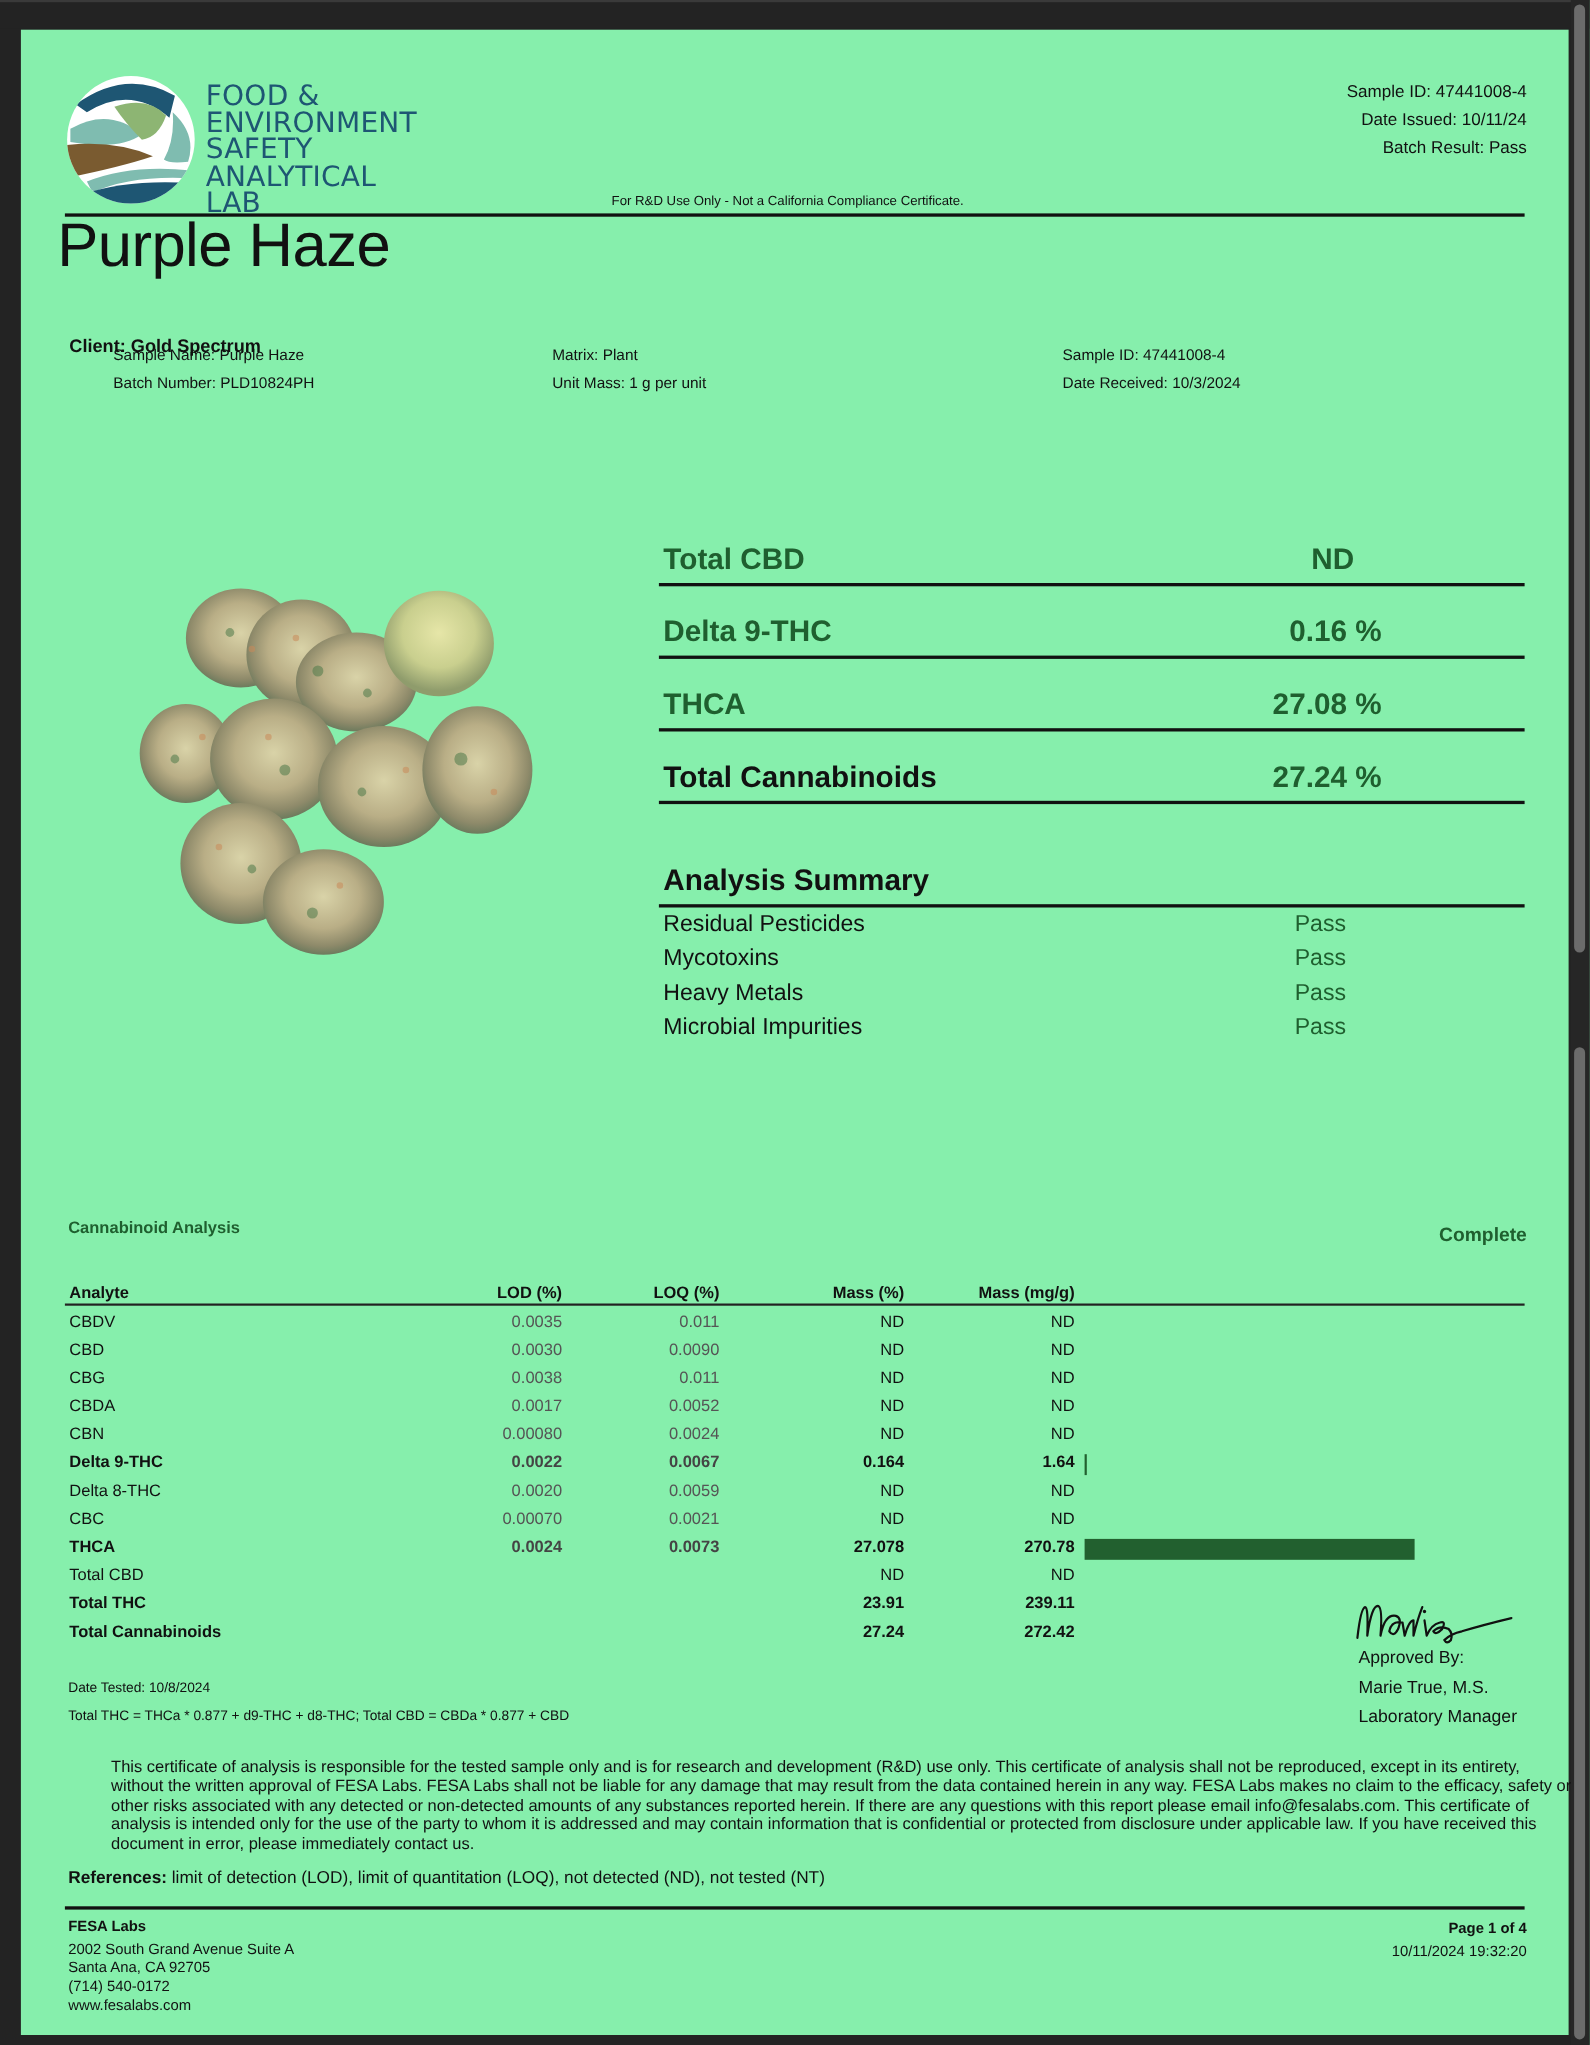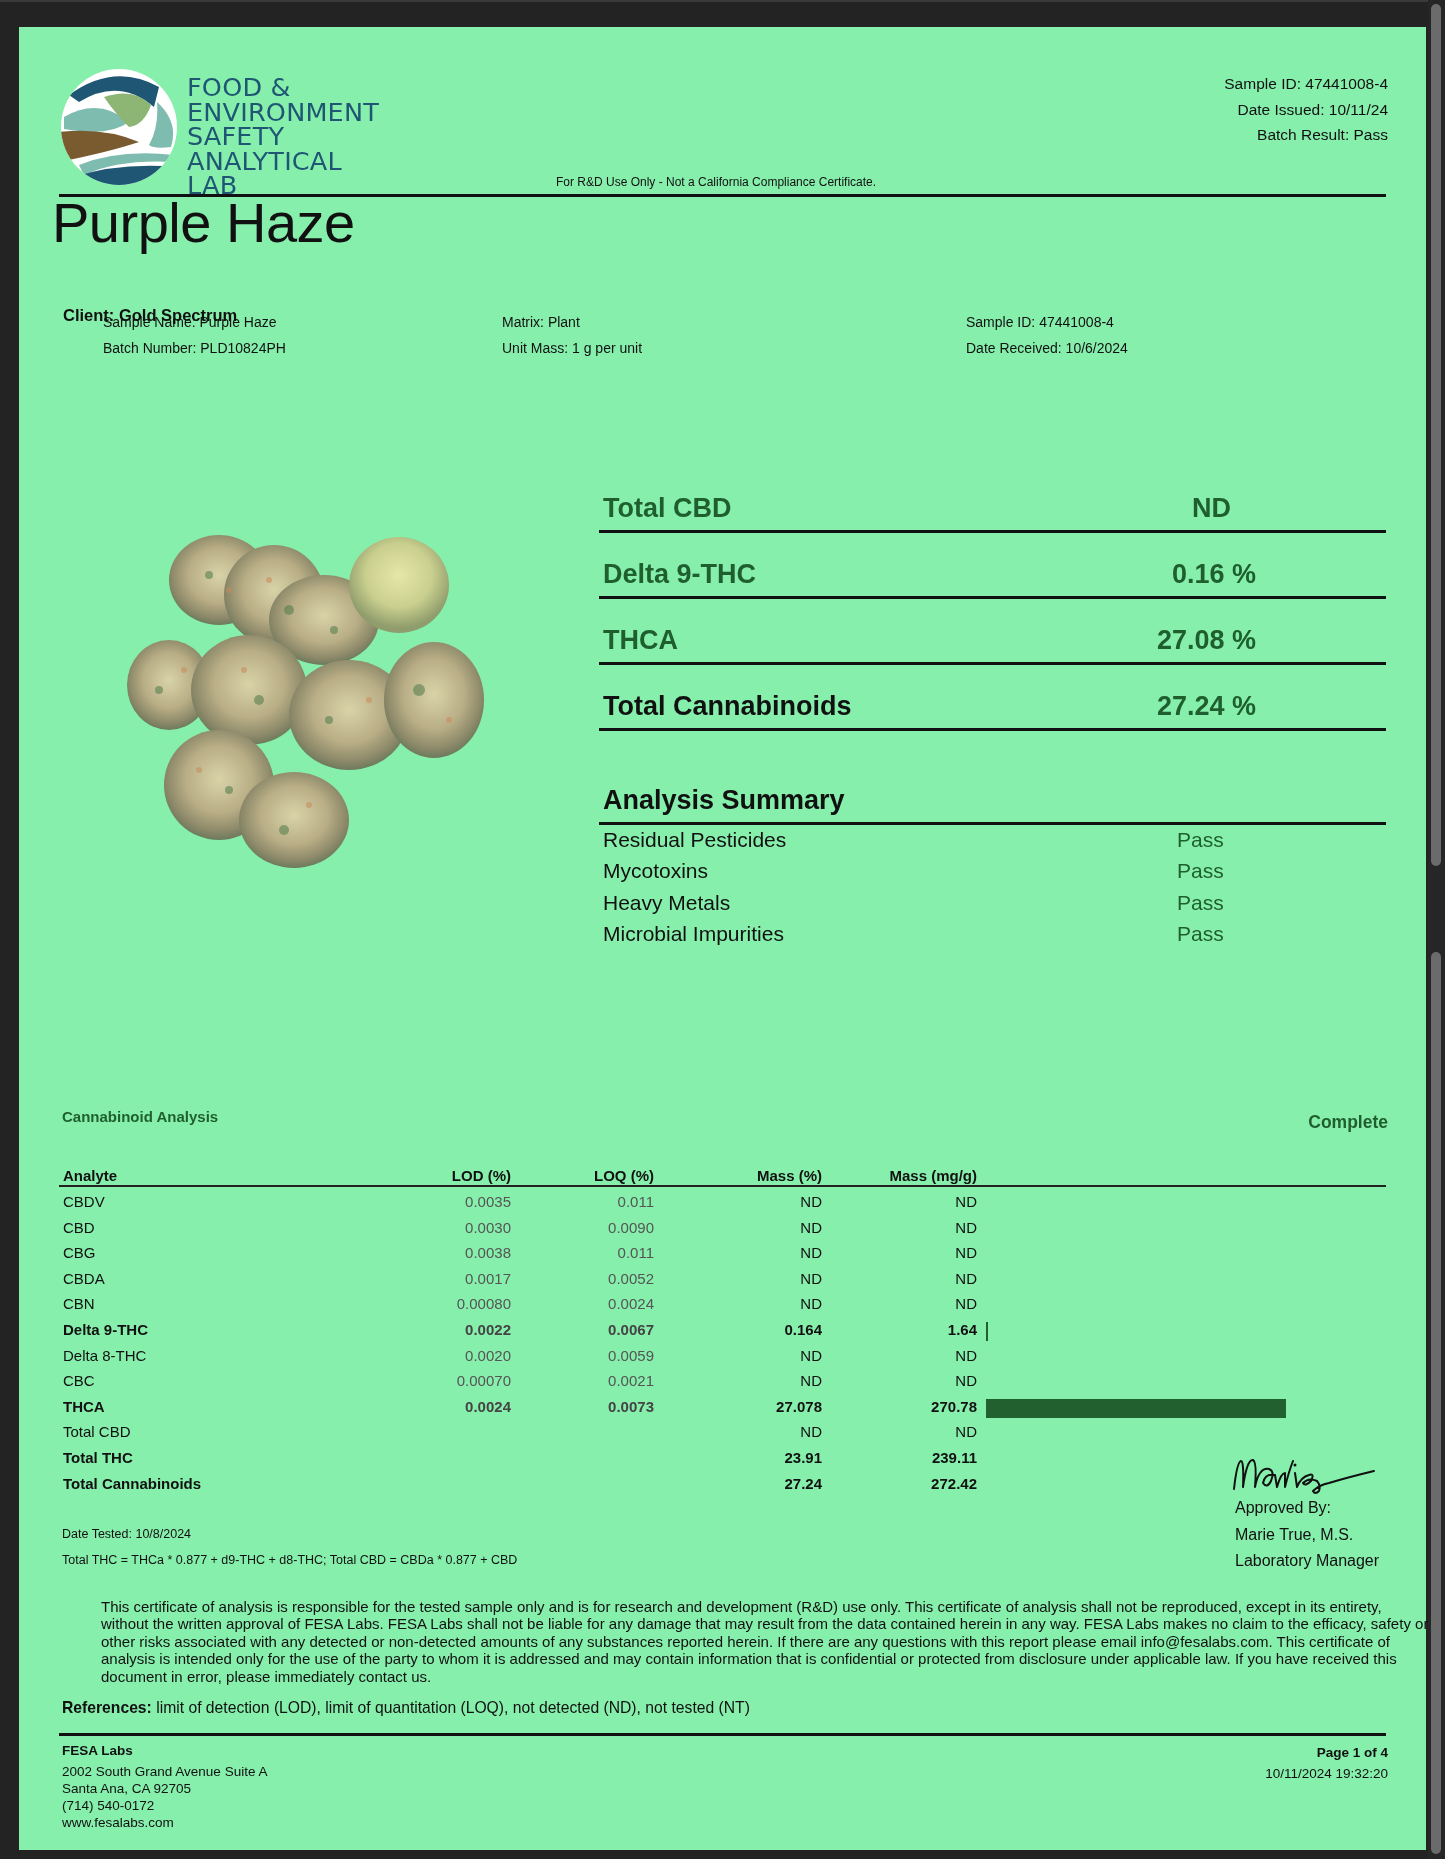--- a/index.html
+++ b/index.html
@@ -121,21 +121,21 @@
   <div class="info" style="left:44px;top:282px;">
     <div>Sample Name: Purple Haze</div>
     <div>Batch Number: PLD10824PH</div>
   </div>
   <div class="info" style="left:443px;top:282px;">
     <div>Matrix: Plant</div>
     <div>Unit Mass: 1 g per unit</div>
   </div>
   <div class="info" style="left:907px;top:282px;">
     <div>Sample ID: 47441008-4</div>
-    <div>Date Received: 10/6/2024</div>
+    <div>Date Received: 10/3/2024</div>
   </div>
 
   <svg class="photo" viewBox="0 0 410 360" style="left:80px;top:493px;">
     <defs>
       <radialGradient id="bud" cx="50%" cy="45%" r="55%">
         <stop offset="0%" stop-color="#d9d3a8"></stop>
         <stop offset="55%" stop-color="#b9ae86"></stop>
         <stop offset="85%" stop-color="#8e8a6a"></stop>
         <stop offset="100%" stop-color="#6d7a5d"></stop>
       </radialGradient>

